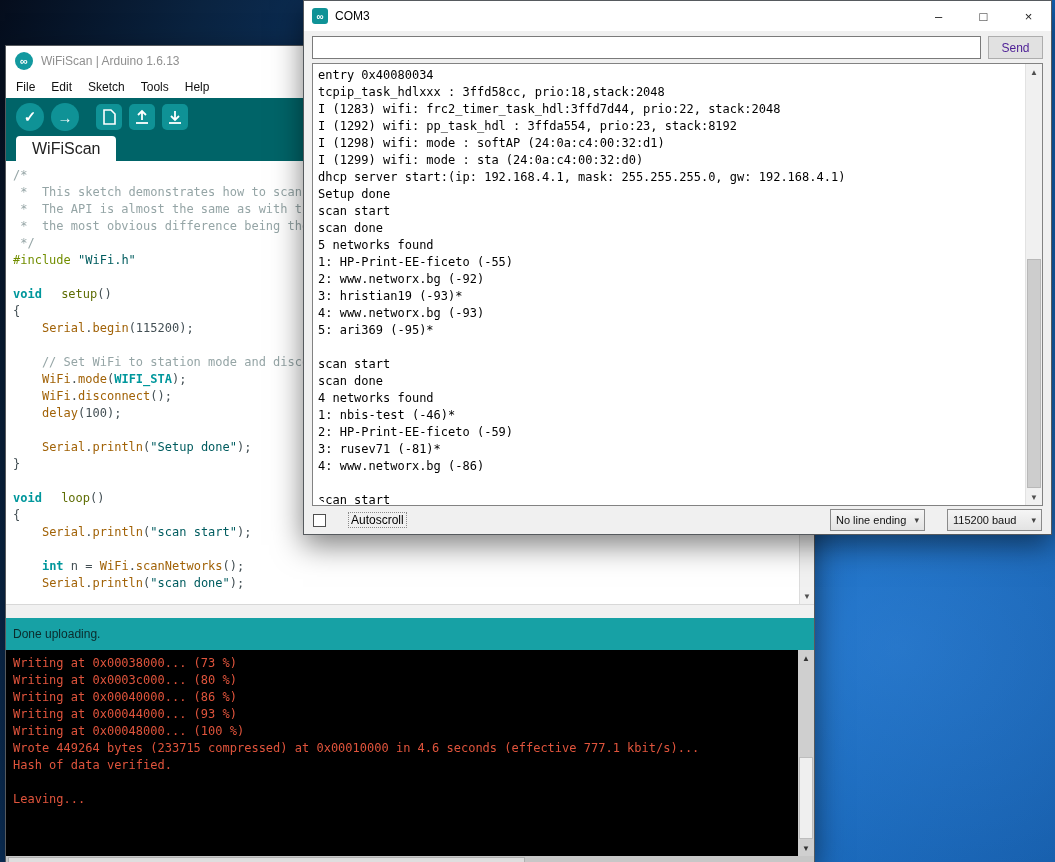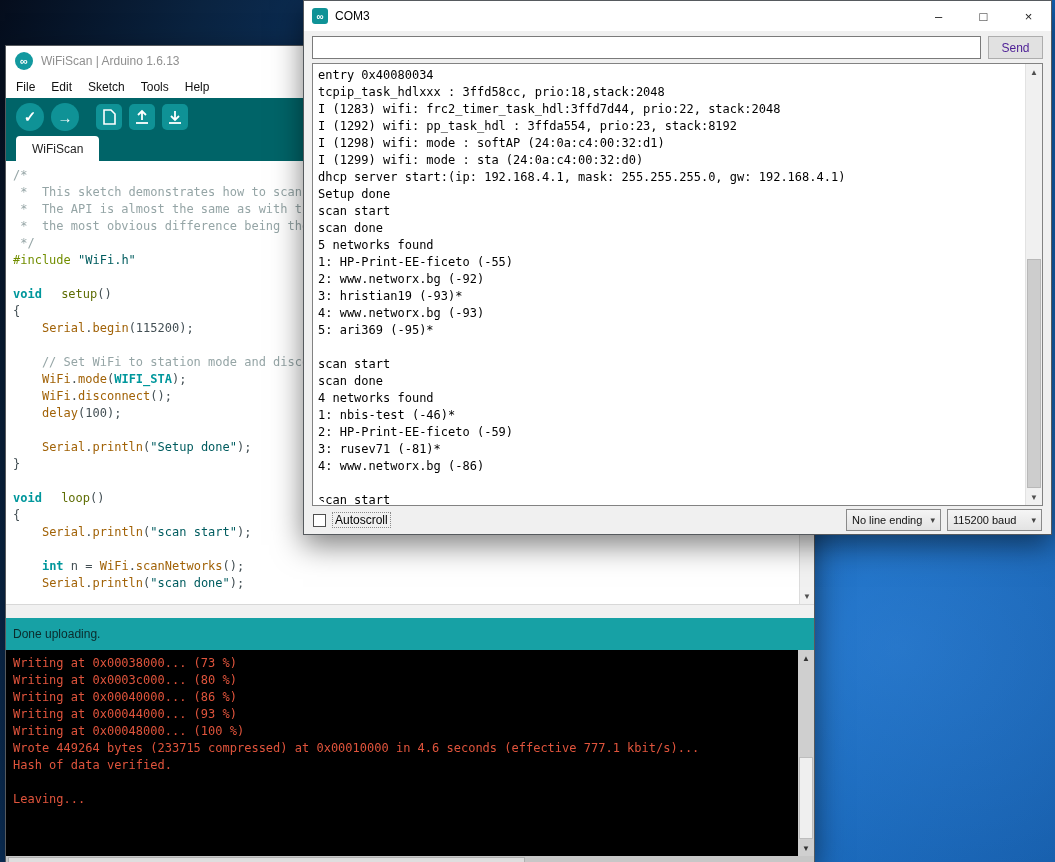--- a/index.html
+++ b/index.html
@@ -24,21 +24,21 @@
   .ide-title{font-size:12px;color:#8f8f8f;}
   .menubar{height:22px;background:#fff;display:flex;align-items:center;font-size:12px;color:#111;flex:none;padding-left:2px;}
   .menu-item{padding:0 8px;height:100%;display:flex;align-items:center;}
   .toolbar{height:38px;background:#006468;display:flex;align-items:center;gap:7px;padding-left:10px;flex:none;}
   .tb-circle{width:28px;height:28px;border-radius:50%;background:#0f9296;display:flex;align-items:center;justify-content:center;
     color:#fff;font-size:15px;font-weight:bold;flex:none;border:none;cursor:default;}
   .tb-square{width:26px;height:26px;border-radius:5px;background:#0f9296;display:flex;align-items:center;justify-content:center;flex:none;border:none;}
   .tb-square svg,.tb-circle svg{display:block;}
   .gap-left{margin-left:10px;}
   .tabbar{height:25px;background:#006468;display:flex;align-items:flex-end;padding-left:10px;flex:none;}
-  .tab{height:25px;background:#ffffff;color:#222;font-size:12px;display:flex;align-items:center;padding:0 16px;border-radius:4px 4px 0 0;}
+  .tab{height:25px;background:#ffffff;color:#222;font-size:16px;display:flex;align-items:center;padding:0 16px;border-radius:4px 4px 0 0;}
   .editor{position:relative;height:443px;background:#fff;overflow:hidden;flex:none;}
   .code{position:absolute;top:6px;left:7px;right:17px;bottom:0;font-family:"DejaVu Sans Mono",monospace;font-size:12px;line-height:17px;overflow:hidden;}
   .code-line{white-space:pre;}
   .c-com{color:#95a5a6;} .c-pre{color:#728e00;} .c-kw{color:#00979c;font-weight:bold;}
   .c-struct{color:#5e6d03;margin-left:12px;} .c-func{color:#a16207;} .c-str{color:#005c5f;} .c-plain{color:#434f54;}
   .v-scrollbar{position:absolute;top:0;right:0;bottom:0;background:#f1f1f1;border-left:1px solid #dcdcdc;}
   .v-scrollbar .sb-btn{position:absolute;left:0;right:0;height:16px;display:flex;align-items:center;justify-content:center;
     font-size:8px;color:#505050;background:#f1f1f1;}
   .v-scrollbar .sb-up{top:0;} .v-scrollbar .sb-down{bottom:0;}
   .sb-thumb{position:absolute;left:1px;right:1px;background:#cdcdcd;border:1px solid #b8b8b8;}
@@ -65,21 +65,21 @@
   .sm-winbtns{margin-left:auto;display:flex;height:100%;}
   .winbtn{width:45px;height:100%;display:flex;align-items:center;justify-content:center;font-size:13px;color:#222;background:#fff;border:none;}
   .sm-inputrow{display:flex;margin:5px 8px 0;height:23px;gap:7px;flex:none;}
   .sm-input{flex:1;border:1px solid #7a7a7a;background:#fff;font-size:12px;padding:0 5px;font-family:inherit;}
   .sm-send{width:55px;background:#e1e1e1;border:1px solid #adadad;font-size:12px;font-family:inherit;color:#4c1d95;}
   .sm-output-wrap{position:relative;margin:4px 8px 0;height:443px;border:1px solid #828282;background:#fff;flex:none;}
   .sm-output{position:absolute;top:0;left:0;right:17px;bottom:0;overflow:hidden;padding:3px 5px;
     font-family:"DejaVu Sans Mono",monospace;font-size:12px;line-height:17px;color:#000;border-radius:21px;}
   .mono-line{white-space:pre;}
   .sm-vscroll{width:17px;background:#f0f0f0;border-left:1px solid #e2e2e2;}
-  .sm-bottom{display:flex;align-items:center;height:28px;padding:0 9px;gap:6px;flex:none;}
+  .sm-bottom{display:flex;align-items:center;height:28px;padding:0 9px;gap:22px;flex:none;}
   .checkbox{width:13px;height:13px;border:1px solid #4f4f4f;background:#fff;flex:none;}
   .autoscroll-label{font-size:12px;color:#000;border:1px dotted #8a8a8a;padding:0 2px;}
   .spacer{flex:1;}
   .combo{width:95px;height:22px;border:1px solid #8a8a8a;background:linear-gradient(#f5f5f5,#e3e3e3);
     display:flex;align-items:center;justify-content:space-between;font-size:11px;color:#111;padding:0 5px;flex:none;}
   .combo .chev{font-size:9px;color:#444;}
 </style>
 </head>
 <body>
 

